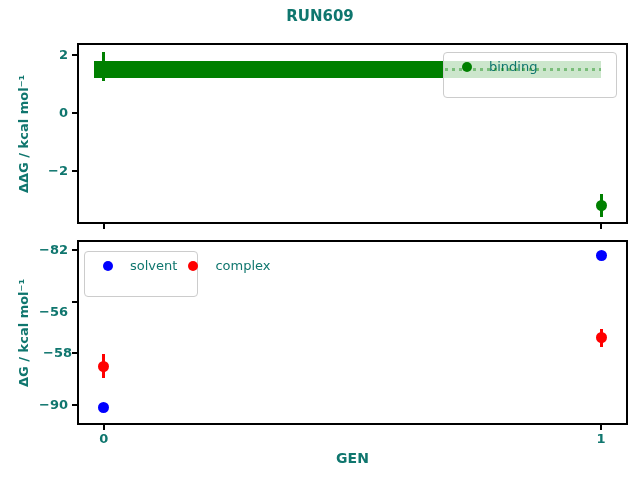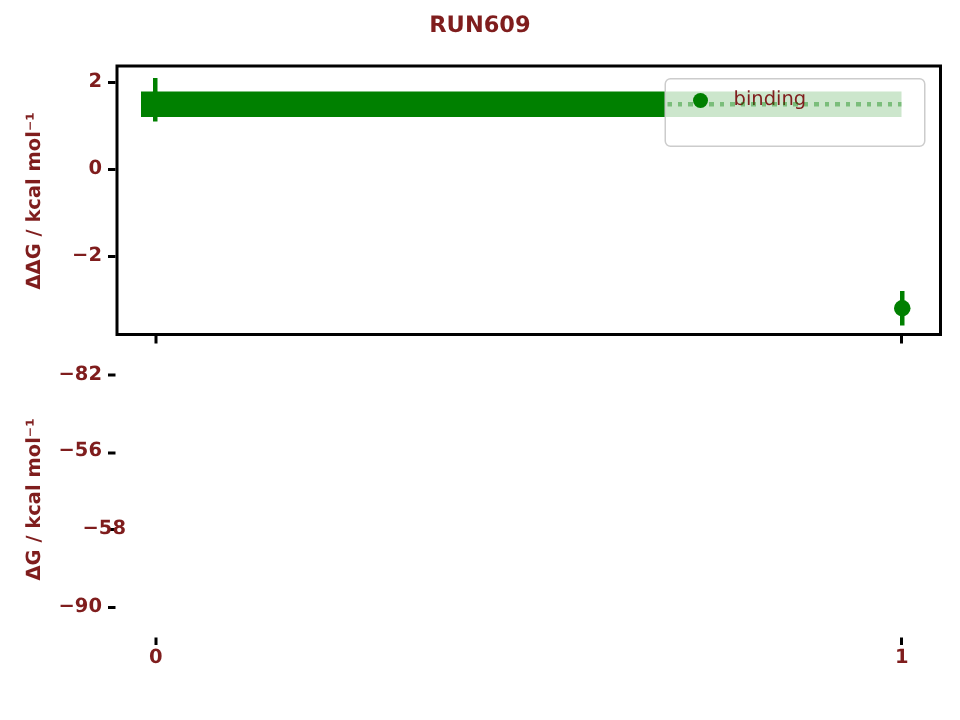--- a/index.html
+++ b/index.html
@@ -1,18 +1,18 @@
 <!DOCTYPE html>
 <html><head>
 <meta charset="utf-8">
 <style>
   html,body{margin:0;padding:0;background:#fff;}
   #fig{
     position:relative;width:640px;height:480px;background:#fff;
-    font-family:"DejaVu Sans","Liberation Sans",sans-serif;color:#7f1d1d;overflow:hidden;
+    font-family:"DejaVu Sans","Liberation Sans",sans-serif;color:#0f766e;overflow:hidden;
   }
   .suptitle{
     position:absolute;left:0;top:7px;width:640px;text-align:center;
     font-size:15px;font-weight:bold;
   }
   .axes{position:absolute;border:2px solid #000;background:#fff;}
   #ax-top{left:77px;top:43px;width:547px;height:177px;}
   #ax-bottom{left:77px;top:240px;width:547px;height:181px;}
   .ylabel{
     position:absolute;writing-mode:vertical-rl;transform:rotate(180deg);
@@ -52,52 +52,77 @@
 </style>
 </head>
 <body>
 
 <div id="fig">
 
   <div class="suptitle">RUN609</div>
 
   <div class="ylabel" id="ylabel-top">ΔΔG / kcal mol⁻¹</div>
   <div class="ylabel" id="ylabel-bottom">ΔG / kcal mol⁻¹</div>
+  <div class="xlabel">GEN</div>
 
   <div class="axes" id="ax-top">
     <div class="legend legend-top">
       <div class="legend-row">
         <span class="legend-handle">
             <span class="legend-dot" id="h-binding" style="background: rgb(0, 128, 0);"></span>
           </span>
         <span class="legend-label">binding</span>
       </div>
     </div>
     <div id="dotted-overlay" style="left: 366px; width: 156.136px; top: 23.1236px; background: repeating-linear-gradient(90deg, rgba(0, 128, 0, 0.4) 0px, rgba(0, 128, 0, 0.4) 3px, transparent 3px, transparent 7px);"></div>
   <div class="errbar" style="left: 23.3636px; top: 7.24223px; width: 3px; height: 28.9689px; background: rgb(0, 128, 0);"></div>
       <div class="marker" style="left: 19.3636px; top: 16.2267px; background: rgb(0, 128, 0);"></div>
       <div class="errbar" style="left: 520.636px; top: 149.19px; width: 3px; height: 23.1751px; background: rgb(0, 128, 0);"></div>
       <div class="marker" style="left: 516.636px; top: 155.277px; background: rgb(0, 128, 0);"></div>
       <div class="band" style="left: 14.8636px; top: 15.9329px; width: 507.273px; height: 17.3813px; background: rgb(0, 128, 0);"></div>
     </div>
 
+  <div class="axes" id="ax-bottom">
+    <div class="legend legend-bottom">
+      <div class="legend-row">
+        <span class="legend-handle">
+            <span class="legend-dot" id="h-solvent" style="background: rgb(0, 0, 255);"></span>
+          </span>
+        <span class="legend-label">solvent</span>
+      </div>
+      <div class="legend-row">
+        <span class="legend-handle">
+            <span class="legend-dot" id="h-complex" style="background: rgb(255, 0, 0);"></span>
+          </span>
+        <span class="legend-label">complex</span>
+      </div>
+    </div>
+  <div class="errbar" style="left: 23.3636px; top: 161.405px; width: 3px; height: 7.73504px; background: rgb(0, 0, 255);"></div>
+      <div class="marker" style="left: 19.3636px; top: 159.772px; background: rgb(0, 0, 255);"></div>
+      <div class="errbar" style="left: 520.636px; top: 10.5712px; width: 3px; height: 5.1567px; background: rgb(0, 0, 255);"></div>
+      <div class="marker" style="left: 516.636px; top: 7.64957px; background: rgb(0, 0, 255);"></div>
+      <div class="errbar" style="left: 23.3636px; top: 112.416px; width: 3px; height: 23.2051px; background: rgb(255, 0, 0);"></div>
+      <div class="marker" style="left: 19.3636px; top: 118.519px; background: rgb(255, 0, 0);"></div>
+      <div class="errbar" style="left: 520.636px; top: 86.6325px; width: 3px; height: 18.0484px; background: rgb(255, 0, 0);"></div>
+      <div class="marker" style="left: 516.636px; top: 90.1567px; background: rgb(255, 0, 0);"></div>
+    </div>
 
 <div class="ytick-mark" style="left: 72px; top: 54.1391px;"></div>
     <div class="ytick-label" style="left: 0px; top: 46.1391px; width: 68px;">2</div>
     <div class="ytick-mark" style="left: 72px; top: 112.077px;"></div>
     <div class="ytick-label" style="left: 0px; top: 104.077px; width: 68px;">0</div>
     <div class="ytick-mark" style="left: 72px; top: 170.015px;"></div>
     <div class="ytick-label" style="left: 0px; top: 162.015px; width: 68px;">−2</div>
     <div class="xtick-mark" style="left: 102.864px; top: 224px;"></div>
     <div class="xtick-mark" style="left: 600.136px; top: 224px;"></div>
     <div class="ytick-mark" style="left: 72px; top: 248.993px;"></div>
     <div class="ytick-label" style="left: 0px; top: 240.993px; width: 68px;">−82</div>
     <div class="ytick-mark" style="left: 72px; top: 300.56px;"></div>
-    <div class="ytick-label" style="left: 0px; top: 292px; width: 68px;">−56</div>
+    <div class="ytick-label" style="left: 0px; top: 303px; width: 68px;">−56</div>
     <div class="ytick-mark" style="left: 72px; top: 352.127px;"></div>
-    <div class="ytick-label" style="left: 16px; top: 344.127px; width: 68px;">−58</div>
+    <div class="ytick-label" style="left: 4px; top: 344.127px; width: 68px;">−58</div>
     <div class="ytick-mark" style="left: 72px; top: 403.694px;"></div>
     <div class="ytick-label" style="left: 0px; top: 395.694px; width: 68px;">−90</div>
     <div class="xtick-mark" style="left: 102.864px; top: 425px;"></div>
     <div class="xtick-label" style="left: 91.8636px; top: 431px; width: 24px;">0</div>
     <div class="xtick-mark" style="left: 600.136px; top: 425px;"></div>
     <div class="xtick-label" style="left: 589.136px; top: 431px; width: 24px;">1</div>
   </div>
 
 </body></html>

